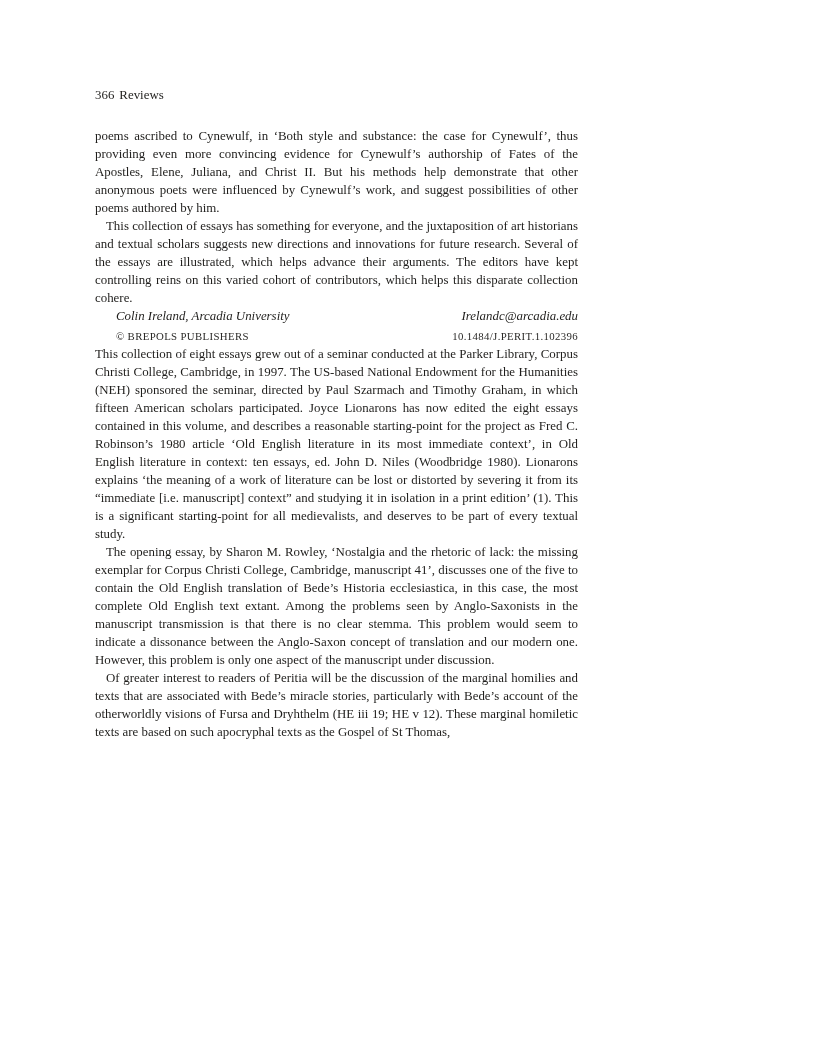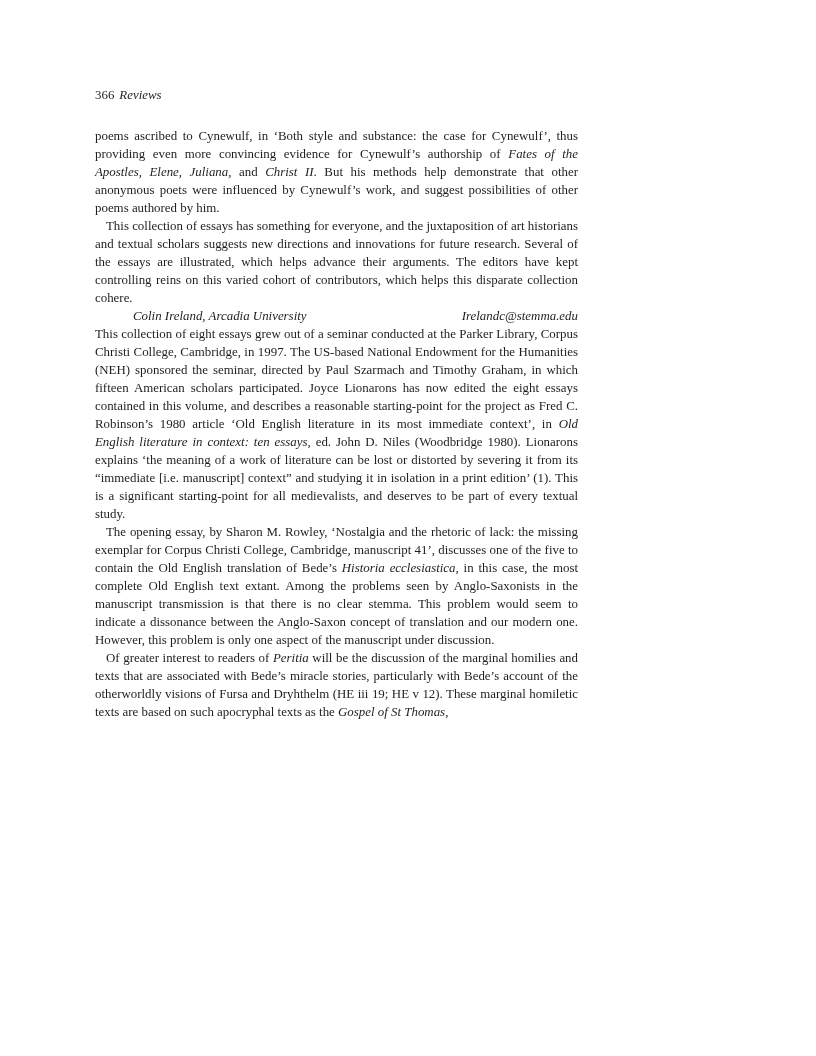--- a/index.html
+++ b/index.html
@@ -25,37 +25,36 @@
     line-height: 18px;
   }
   .running-head {
     margin: 0 0 23px 0;
   }
   .running-head .pagenum {
     margin-right: 5px;
     text-align: right;
   }
   .i {
-    font-style: italic;
   }
   p {
     margin: 0;
     text-align: justify;
   }
   p.indent {
     text-indent: 11px;
   }
   .sig-row {
     display: flex;
     justify-content: space-between;
     align-items: baseline;
     font-style: italic;
   }
   .sig-reviewer {
-    margin-left: 38px;
+    margin-left: 21px;
   }
   .imprint-row {
     display: flex;
     justify-content: space-between;
     align-items: baseline;
     font-size: 10.8px;
     letter-spacing: 0.35px;
     margin-top: 2px;
     color: #2a2927;
   }
@@ -75,23 +74,27 @@
 
     <div class="running-head">
       <span class="pagenum">366</span><span class="i">Reviews</span>
     </div>
 
     <p><span>poems ascribed to Cynewulf, in ‘Both style and substance: the case for Cynewulf’, thus providing even more convincing evidence for Cynewulf’s authorship of </span><span class="i">Fates of the Apostles, Elene, Juliana,</span><span> and </span><span class="i">Christ II</span><span>. But his methods help demonstrate that other anonymous poets were influenced by Cynewulf’s work, and suggest possibilities of other poems authored by him.</span></p>
     <p class="indent"><span>This collection of essays has something for everyone, and the juxtaposition of art historians and textual scholars suggests new directions and innovations for future research. Several of the essays are illustrated, which helps advance their arguments. The editors have kept controlling reins on this varied cohort of contributors, which helps this disparate collection cohere.</span></p>
 
     <div class="sig-row">
       <span class="sig-reviewer">Colin Ireland, Arcadia University</span>
-      <span>Irelandc@stemma.edu</span>
+      <span>Irelandc@arcadia.edu</span>
     </div>
 
+    <div class="imprint-row">
+      <span class="imprint-copyright">© BREPOLS PUBLISHERS</span>
+      <span>10.1484/J.PERIT.1.102396</span>
+    </div>
 
 
     <p><span>This collection of eight essays grew out of a seminar conducted at the Parker Library, Corpus Christi College, Cambridge, in 1997. The US-based National Endowment for the Humanities (NEH) sponsored the seminar, directed by Paul Szarmach and Timothy Graham, in which fifteen American scholars participated. Joyce Lionarons has now edited the eight essays contained in this volume, and describes a reasonable starting-point for the project as Fred C. Robinson’s 1980 article ‘Old English literature in its most immediate context’, in </span><span class="i">Old English literature in context: ten essays</span><span>, ed. John D. Niles (Woodbridge 1980). Lionarons explains ‘the meaning of a work of literature can be lost or distorted by severing it from its “immediate [i.e. manuscript] context” and studying it in isolation in a print edition’ (1). This is a significant starting-point for all medievalists, and deserves to be part of every textual study.</span></p>
     <p class="indent"><span>The opening essay, by Sharon M. Rowley, ‘Nostalgia and the rhetoric of lack: the missing exemplar for Corpus Christi College, Cambridge, manuscript 41’, discusses one of the five to contain the Old English translation of Bede’s </span><span class="i">Historia ecclesiastica</span><span>, in this case, the most complete Old English text extant. Among the problems seen by Anglo-Saxonists in the manuscript transmission is that there is no clear stemma. This problem would seem to indicate a dissonance between the Anglo-Saxon concept of translation and our modern one. However, this problem is only one aspect of the manuscript under discussion.</span></p>
     <p class="indent"><span>Of greater interest to readers of </span><span class="i">Peritia</span><span> will be the discussion of the marginal homilies and texts that are associated with Bede’s miracle stories, particularly with Bede’s account of the otherworldly visions of Fursa and Dryhthelm (HE iii 19; HE v 12). These marginal homiletic texts are based on such apocryphal texts as the </span><span class="i">Gospel of St Thomas</span><span>,</span></p>
 
   </div>
 </div>
 
 </body></html>

